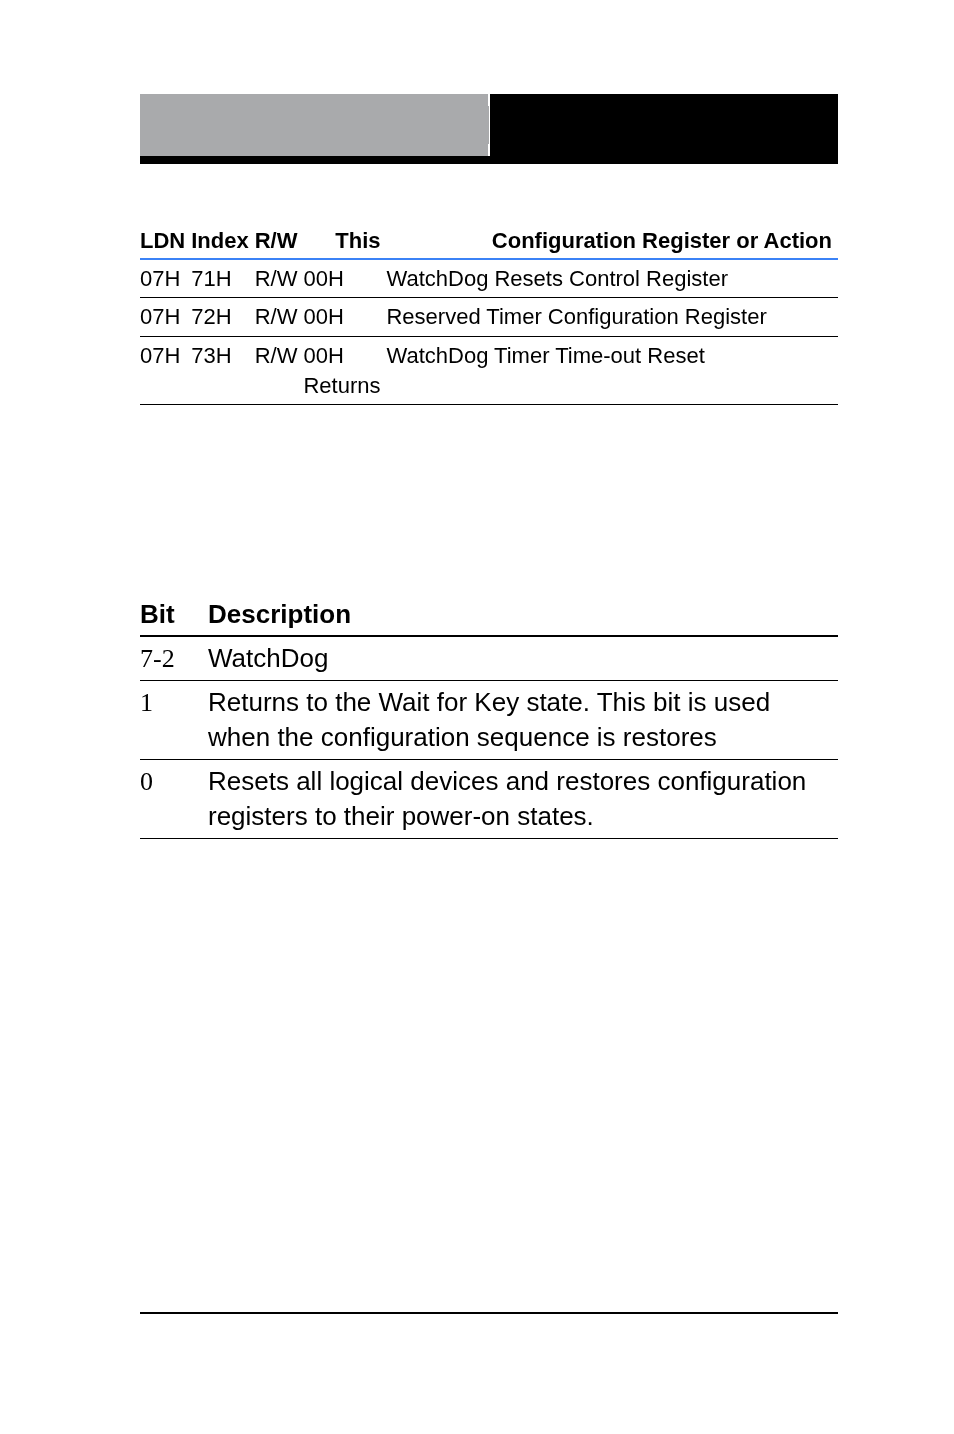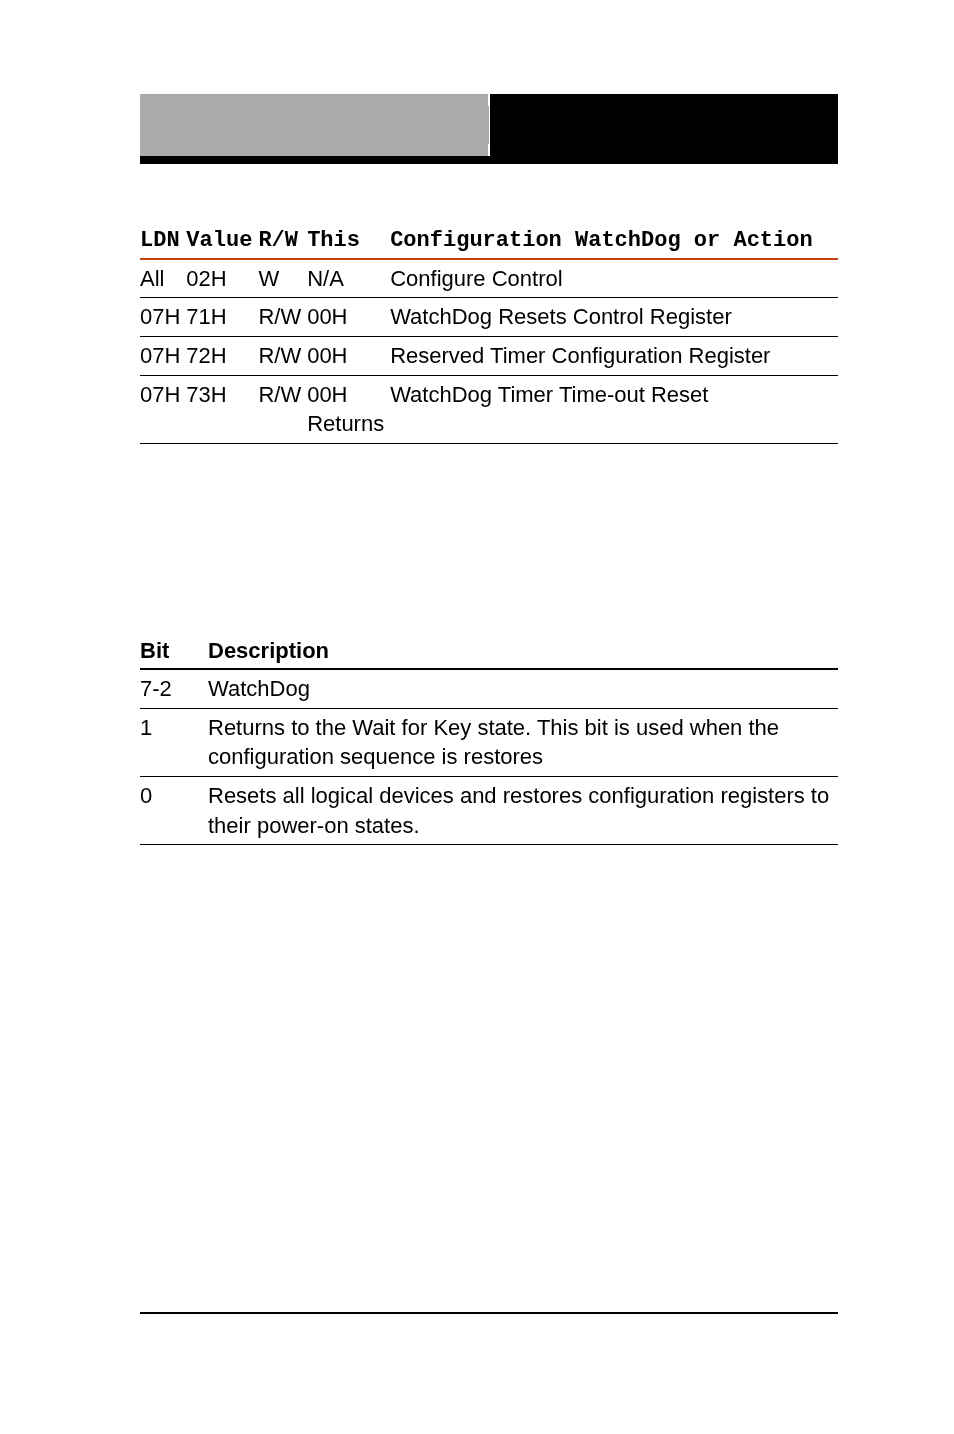--- a/index.html
+++ b/index.html
@@ -53,60 +53,60 @@
   .content {
     padding-top: 60px;
   }
   table.reg-table {
     border-collapse: collapse;
     width: 100%;
     font-size: 22px;
     line-height: 1.35;
   }
   table.reg-table th {
-    text-align: left;
+    text-align: right;
     font-weight: bold;
     padding: 2px 6px 2px 0;
-    border-bottom: 2px solid #c2410c;
+    border-bottom: 2px solid #3b82f6;
     white-space: nowrap;
     vertical-align: bottom;
-    font-family: Liberation Mono, monospace;
   }
   table.reg-table td {
     padding: 4px 6px 4px 0;
     border-bottom: 1.5px solid #000;
     vertical-align: top;
   }
   table.reg-table td.last, table.reg-table th.last {
     width: 100%;
   }
   .bit-table-wrap {
     margin-top: 190px;
   }
   table.bit-table {
     border-collapse: collapse;
     width: 100%;
-    font-size: 22px;
+    font-size: 26px;
     line-height: 1.35;
   }
   table.bit-table th {
     text-align: left;
     font-weight: bold;
     padding: 2px 8px 2px 0;
     border-bottom: 2px solid #000;
     vertical-align: bottom;
   }
   table.bit-table td {
     padding: 4px 8px 4px 0;
     border-bottom: 1.5px solid #000;
     vertical-align: top;
   }
   table.bit-table td.bitcol {
     white-space: nowrap;
     width: 60px;
+    font-family: Liberation Serif, serif;
   }
   .footer-line {
     position: absolute;
     left: 140px;
     right: 116px;
     bottom: 120px;
     border-top: 2px solid #000;
   }
 </style>
 </head>
@@ -120,34 +120,27 @@
     <div class="header-right"></div>
   </div>
   <div class="header-underline"></div>
 
   <div class="content">
 
     <table class="reg-table">
       <thead>
         <tr>
           <th>LDN</th>
-          <th>Value</th>
+          <th>Index</th>
           <th>R/W</th>
           <th>This</th>
-          <th class="last">Configuration WatchDog or Action</th>
+          <th class="last">Configuration Register or Action</th>
         </tr>
       </thead>
       <tbody>
-        <tr>
-          <td>All</td>
-          <td>02H</td>
-          <td>W</td>
-          <td>N/A</td>
-          <td class="last">Configure Control</td>
-        </tr>
         <tr>
           <td>07H</td>
           <td>71H</td>
           <td>R/W</td>
           <td>00H</td>
           <td class="last">WatchDog Resets Control Register</td>
         </tr>
         <tr>
           <td>07H</td>
           <td>72H</td>

